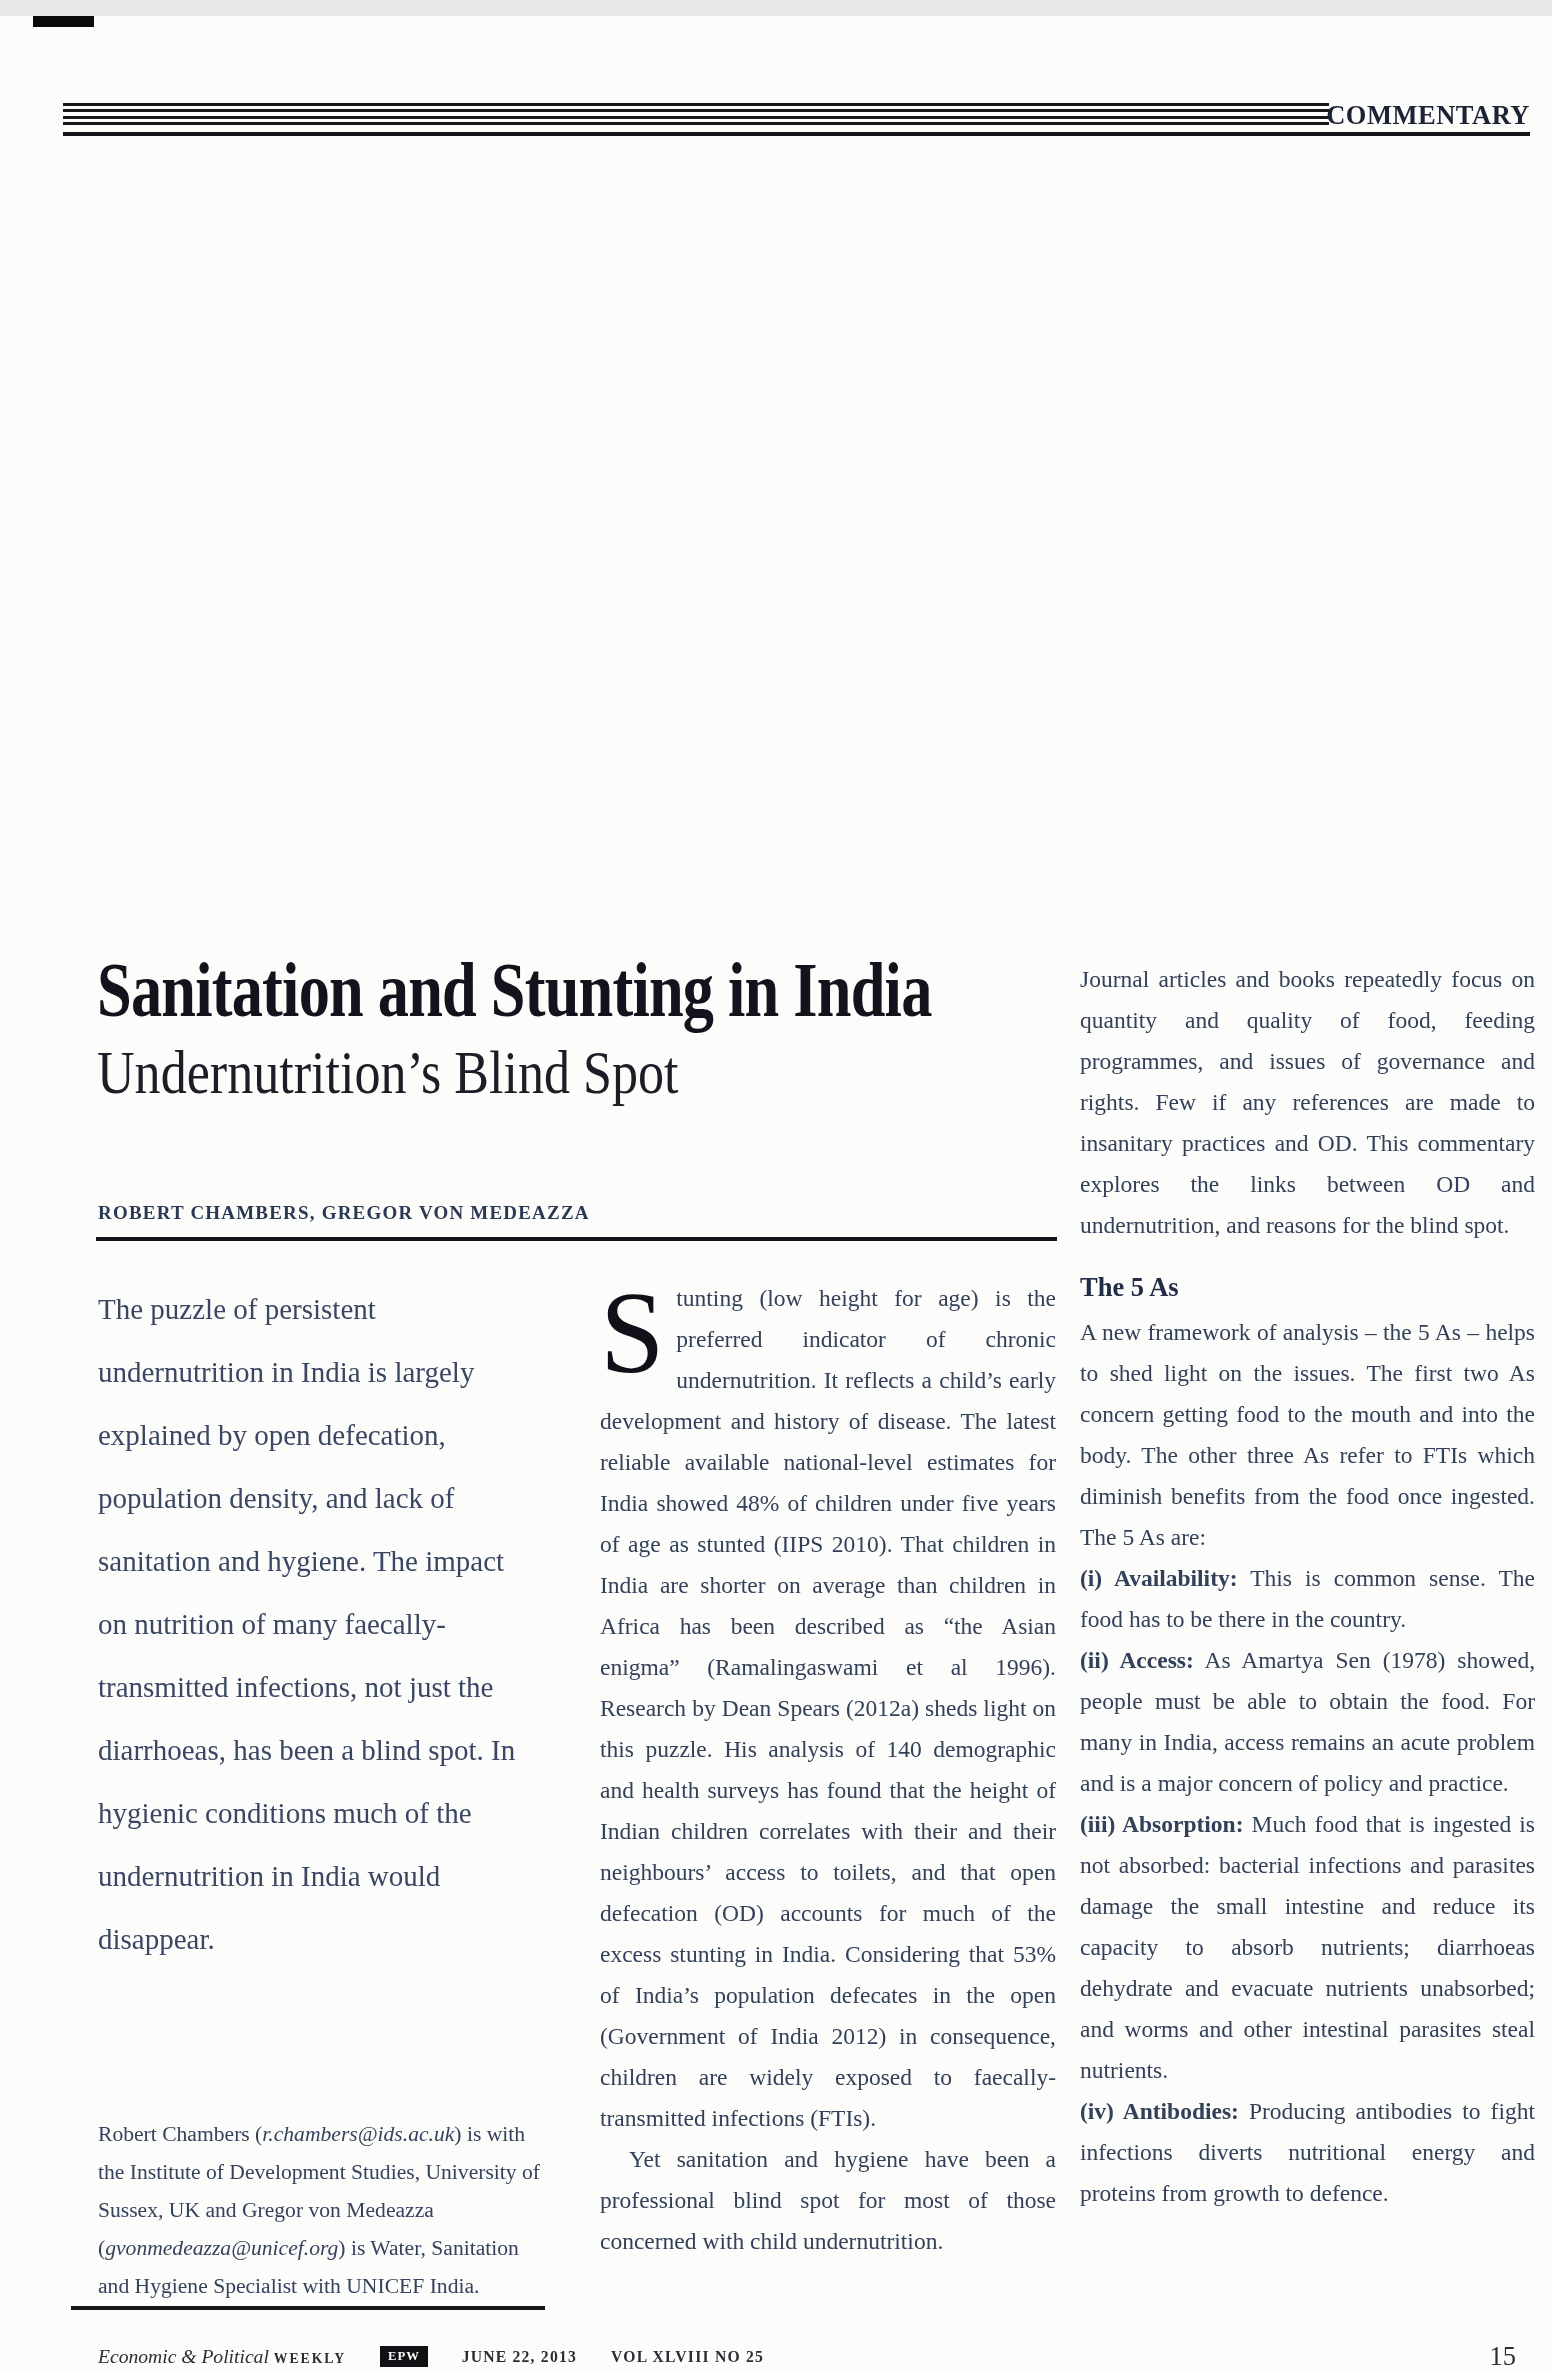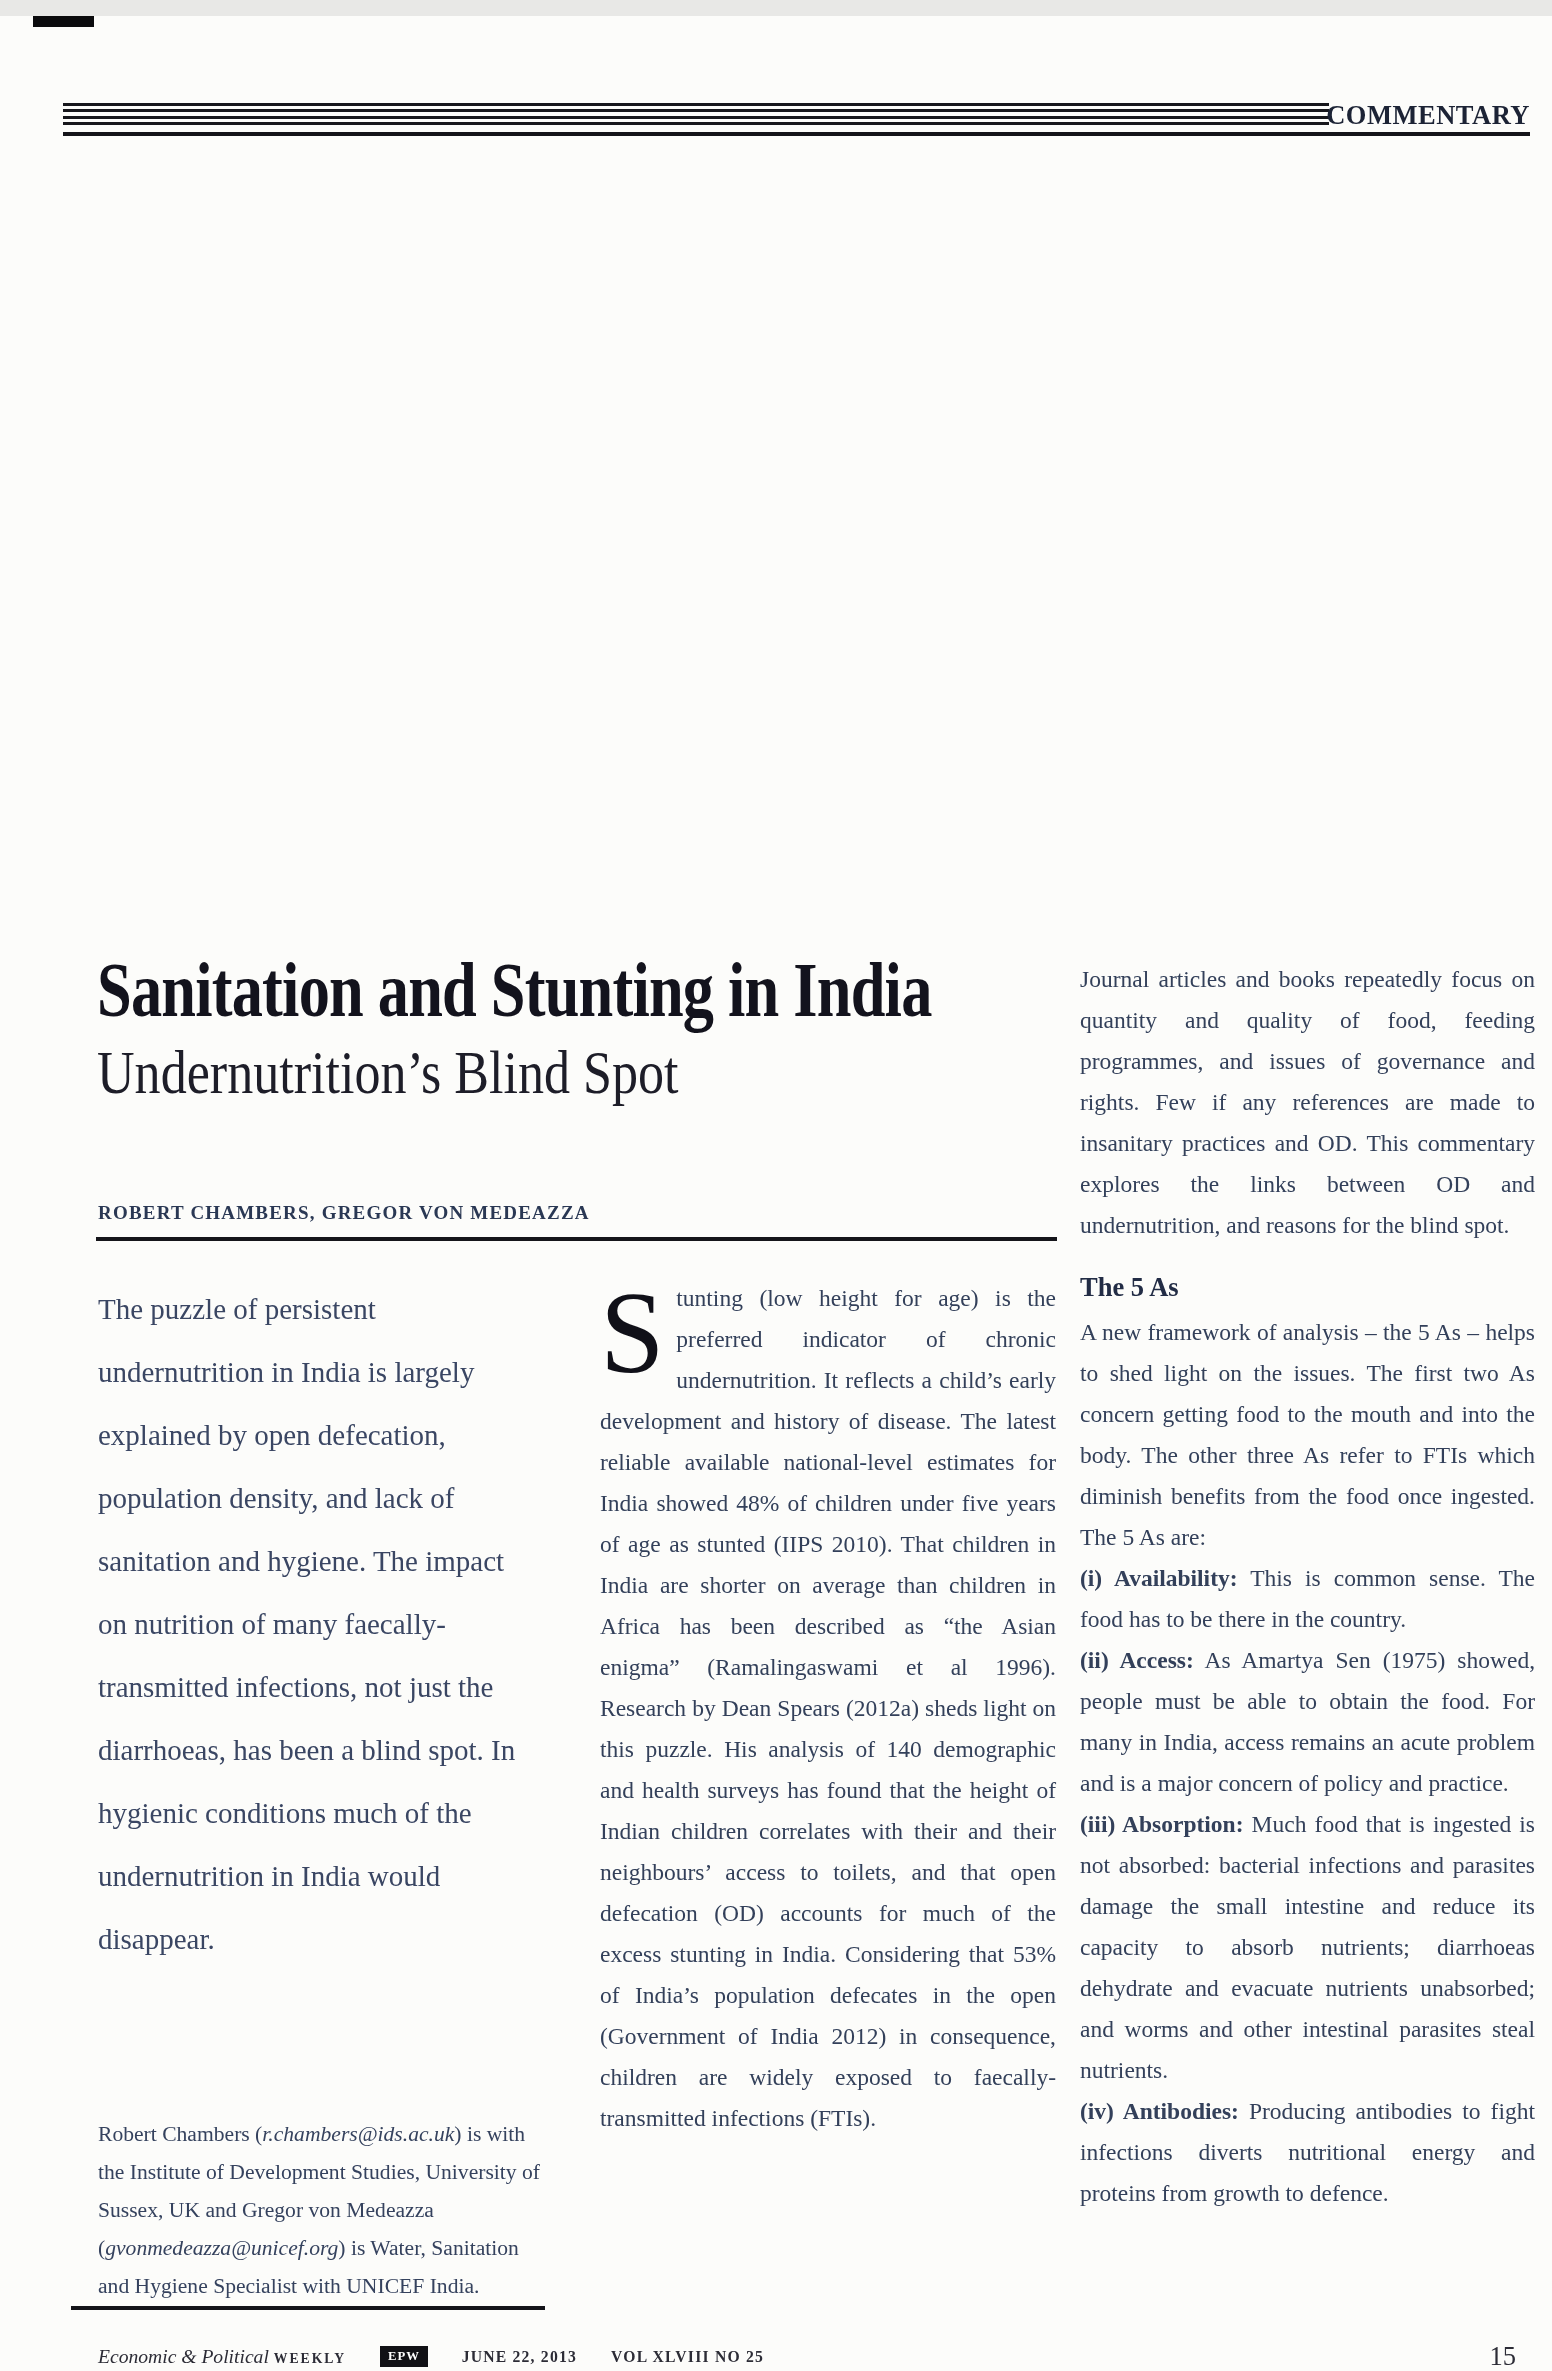--- a/index.html
+++ b/index.html
@@ -72,28 +72,29 @@
 
   <aside class="abstract">The puzzle of persistent undernutrition in India is largely explained by open defecation, population density, and lack of sanitation and hygiene. The impact on nutrition of many faecally-transmitted infections, not just the diarrhoeas, has been a blind spot. In hygienic conditions much of the undernutrition in India would disappear.</aside>
 
   <div class="footnote">
     <span>Robert Chambers (</span><span class="em">r.chambers@ids.ac.uk</span><span>) is with the Institute of Development Studies, University of Sussex, UK and Gregor von Medeazza (</span><span class="em">gvonmedeazza@unicef.org</span><span>) is Water, Sanitation and Hygiene Specialist with UNICEF India.</span>
   </div>
   <div class="footnote-rule"></div>
 
   <section class="col col-mid">
     <p><span class="dropcap">S</span><span>tunting (low height for age) is the preferred indicator of chronic undernutrition. It reflects a child’s early development and history of disease. The latest reliable available national-level estimates for India showed 48% of children under five years of age as stunted (IIPS 2010). That children in India are shorter on average than children in Africa has been described as “the Asian enigma” (Ramalingaswami et al 1996). Research by Dean Spears (2012a) sheds light on this puzzle. His analysis of 140 demographic and health surveys has found that the height of Indian children correlates with their and their neighbours’ access to toilets, and that open defecation (OD) accounts for much of the excess stunting in India. Considering that 53% of India’s population defecates in the open (Government of India 2012) in consequence, children are widely exposed to faecally-transmitted infections (FTIs).</span></p>
+    <p class="indent">Yet sanitation and hygiene have been a professional blind spot for most of those concerned with child undernutrition.</p>
   </section>
 
   <section class="col col-right">
     <p>Journal articles and books repeatedly focus on quantity and quality of food, feeding programmes, and issues of governance and rights. Few if any references are made to insanitary practices and OD. This commentary explores the links between OD and undernutrition, and reasons for the blind spot.</p>
     <h3>The 5 As</h3>
     <p>A new framework of analysis – the 5 As – helps to shed light on the issues. The first two As concern getting food to the mouth and into the body. The other three As refer to FTIs which diminish benefits from the food once ingested. The 5 As are:</p>
     <p class="item"><b>(i) Availability:</b><span> This is common sense. The food has to be there in the country.</span></p>
-    <p class="item"><b>(ii) Access:</b><span> As Amartya Sen (1975) showed, people must be able to obtain the food. For many in India, access remains an acute problem and is a major concern of policy and practice.</span></p>
+    <p class="item"><b>(ii) Access:</b><span> As Amartya Sen (1978) showed, people must be able to obtain the food. For many in India, access remains an acute problem and is a major concern of policy and practice.</span></p>
     <p class="item"><b>(iii) Absorption:</b><span> Much food that is ingested is not absorbed: bacterial infections and parasites damage the small intestine and reduce its capacity to absorb nutrients; diarrhoeas dehydrate and evacuate nutrients unabsorbed; and worms and other intestinal parasites steal nutrients.</span></p>
     <p class="item"><b>(iv) Antibodies:</b><span> Producing antibodies to fight infections diverts nutritional energy and proteins from growth to defence.</span></p>
   </section>
 
   <footer class="pagefoot">
     <span class="jname"><i>Economic &amp; Political</i><span class="caps">WEEKLY</span></span>
     <span class="epw-box">EPW</span>
     <span class="fdate">JUNE 22, 2013</span>
     <span class="fvol">VOL XLVIII NO 25</span>
     <span class="pageno">15</span>

